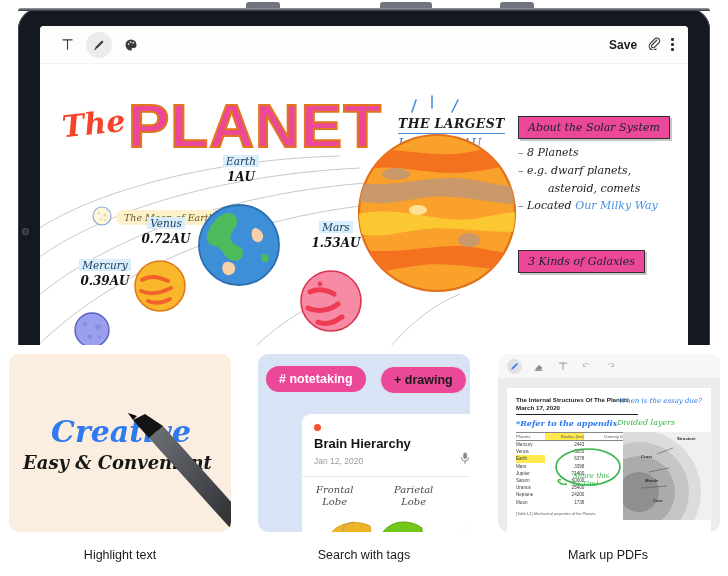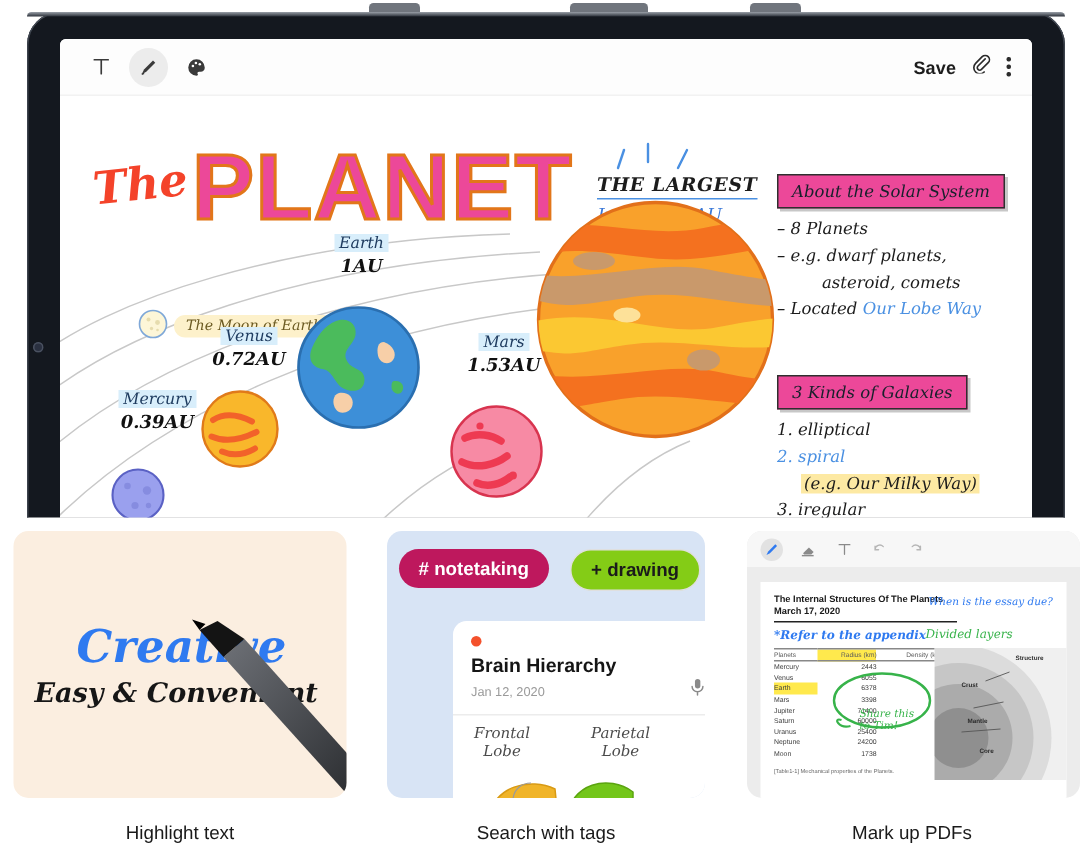--- a/index.html
+++ b/index.html
@@ -132,25 +132,25 @@
     font-style:italic; font-weight:bold; font-size:18px; color:#161616;
   }
 
   
   .c2 { left:240px; width:248px; }
   .c2 .panel {
     position:absolute; left:18px; top:2px; width:212px; height:178px;
     background:#d8e4f5; border-radius:10px; overflow:hidden;
   }
   .chip-dark {
-    position:absolute; left:8px; top:12px; background:#be185d; color:#fff;
+    position:absolute; left:8px; top:12px; background:#ec4899; color:#fff;
     border-radius:16px; padding:6px 13px; font-size:12.5px; font-weight:600;
   }
   .chip-light {
-    position:absolute; left:122px; top:12px; background:#84cc16; color:#1b1b1b;
+    position:absolute; left:122px; top:12px; background:#ec4899; color:#1b1b1b;
     border:1.4px solid #dfdfdf; border-radius:16px; padding:6px 13px;
     font-size:12.5px; font-weight:600;
   }
   .note-card {
     position:absolute; left:44px; top:60px; width:180px; height:120px;
     background:#fff; border-radius:9px 9px 0 0; overflow:hidden;
   }
   .note-card .red-dot { position:absolute; left:12px; top:10px; width:7px; height:7px; border-radius:50%; background:#f4512c; }
   .note-card .nc-title { position:absolute; left:12px; top:22px; font-size:13px; font-weight:bold; color:#151515; }
   .note-card .nc-date { position:absolute; left:12px; top:42px; font-size:8.5px; color:#9a9a9a; }
@@ -263,30 +263,24 @@
         <div class="largest-box">
           <div class="largest-title">THE LARGEST</div>
           <div class="largest-sub">Jupiter 5.2AU</div>
         </div>
 
         <div class="info-box" style="left:478px; top:52px;">About the Solar System</div>
         <div class="info-list" style="left:478px; top:80px; width:170px;">
           <div>– 8 Planets</div>
           <div>– e.g. dwarf planets,</div>
           <div class="indent">asteroid, comets</div>
-          <div><span>– Located </span><span class="blue">Our Lobe Way</span></div>
+          <div><span>– Located </span><span class="blue">Our Milky Way</span></div>
         </div>
 
         <div class="info-box" style="left:478px; top:186px;">3 Kinds of Galaxies</div>
-        <div class="info-list" style="left:478px; top:214px; width:170px;">
-          <div>1. elliptical</div>
-          <div class="blue">2. spiral</div>
-          <div style="padding-left:16px"><span class="hl">(e.g. Our Milky Way)</span></div>
-          <div>3. iregular</div>
-        </div>
 
         <svg style="position:absolute; left:52px; top:142px;" width="20" height="20">
           <circle cx="10" cy="10" r="9" fill="#fdf6d8" stroke="#7fa8d8" stroke-width="1.1"></circle>
           <circle cx="7" cy="7" r="1.3" fill="#e6dcae"></circle>
             <circle cx="13" cy="9" r="1.6" fill="#e6dcae"></circle>
           <circle cx="9" cy="13" r="1.1" fill="#e6dcae"></circle>
             <circle cx="13" cy="14" r=".9" fill="#e6dcae"></circle>
         </svg>
         <div class="moon-chip">The Moon of Earth</div>
 

